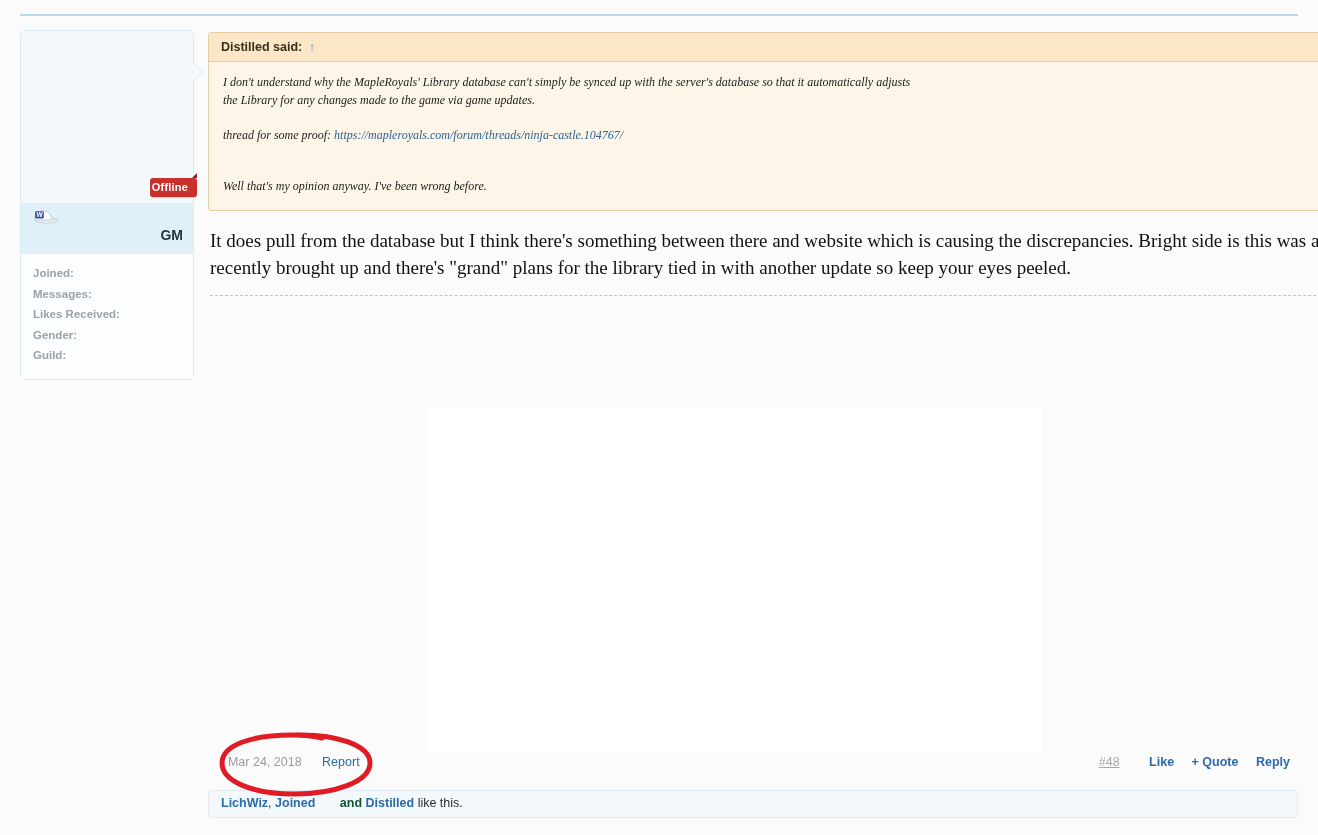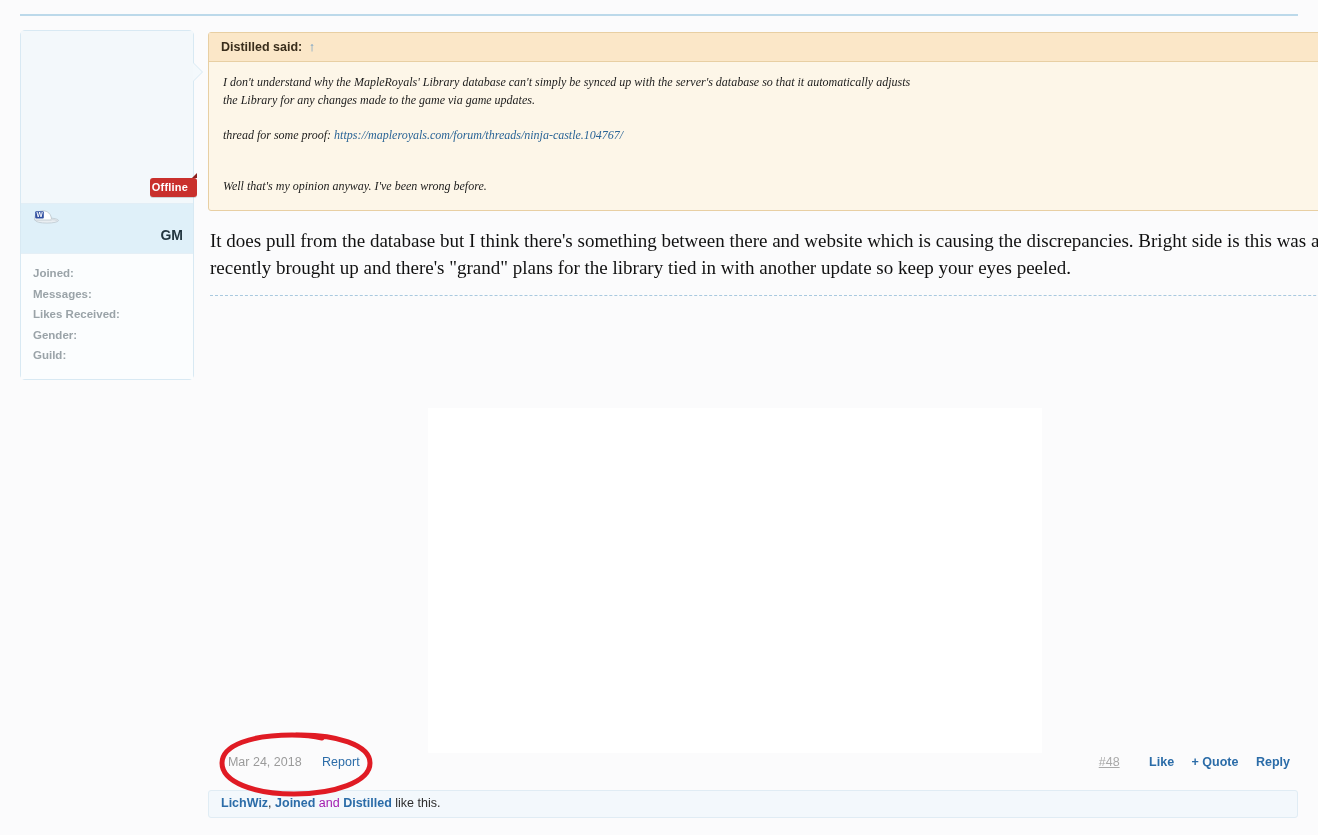--- a/index.html
+++ b/index.html
@@ -242,21 +242,21 @@
     padding: 5px 12px;
     font-size: 12.5px;
     color: #2d2d2d;
   }
   .likes-bar a {
     color: #2b6ca8;
     text-decoration: none;
     font-weight: bold;
     margin-top: 24px;
   }
-  .likes-plain { font-weight: normal; color: #a21caf; }
+  .likes-plain { font-weight: bold; color: #14532d; margin-left: 21px; }
 
   
   .annotation {
     position: absolute;
     left: 218px;
     top: 730px;
     width: 156px;
     height: 68px;
     pointer-events: none;
   }

